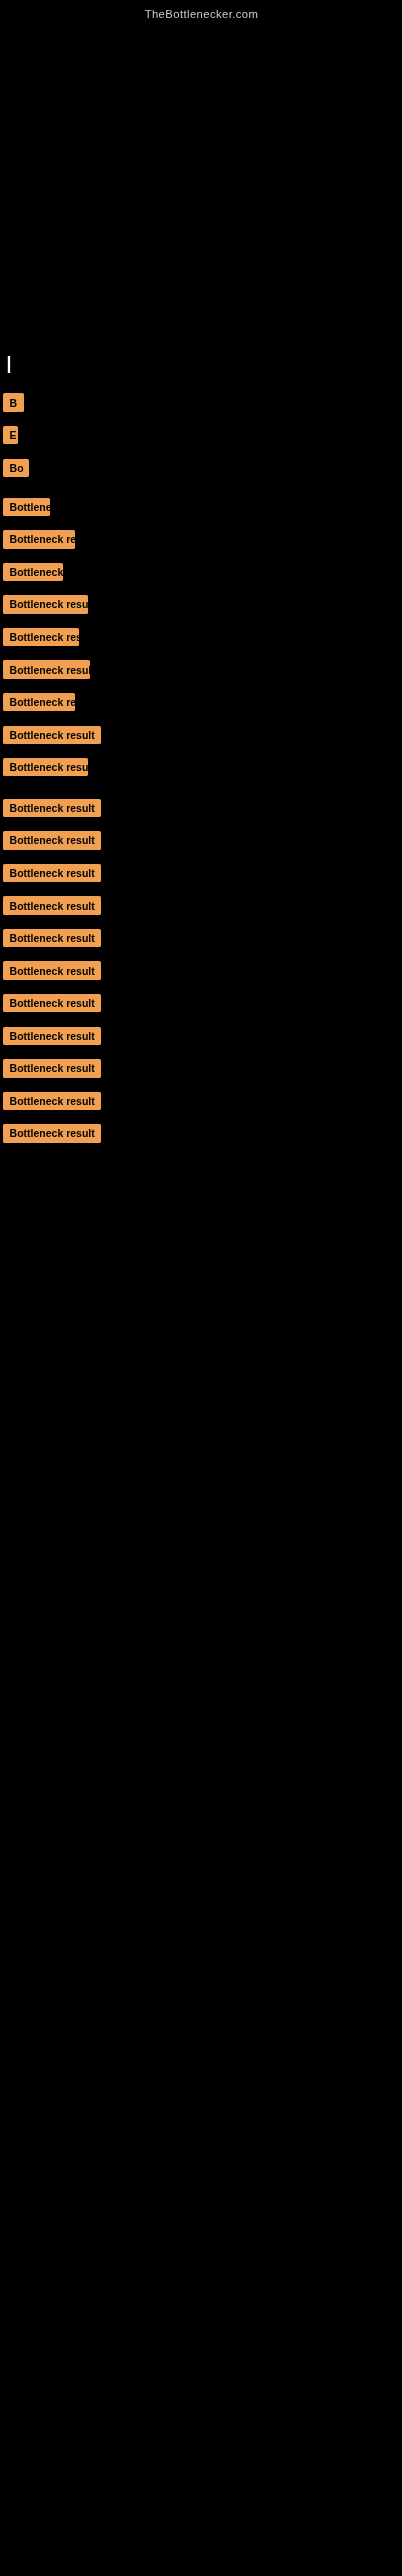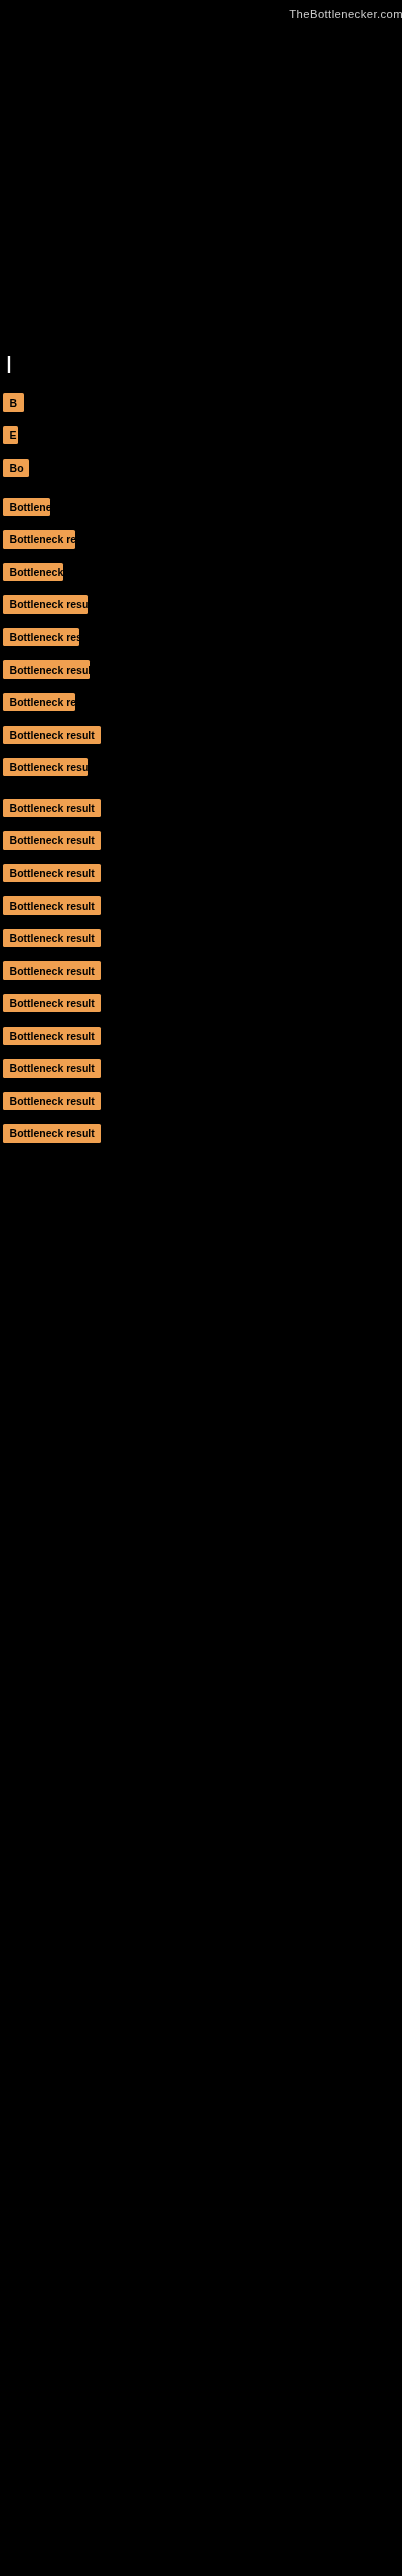--- a/index.html
+++ b/index.html
@@ -6,21 +6,21 @@
     body {
       background: #000;
       width: 403px;
       min-height: 2576px;
       font-family: Arial, sans-serif;
       position: relative;
     }
     .site-title {
       color: #ccc;
       font-size: 11.3px;
-      text-align: right;
+      text-align: center;
       padding: 8px 0 4.8px 0;
       letter-spacing: 0.4px;
     }
     .top-black-area {
       background: #000;
       width: 100%;
       height: 322px;
     }
     .result-label {
       display: inline-block;

